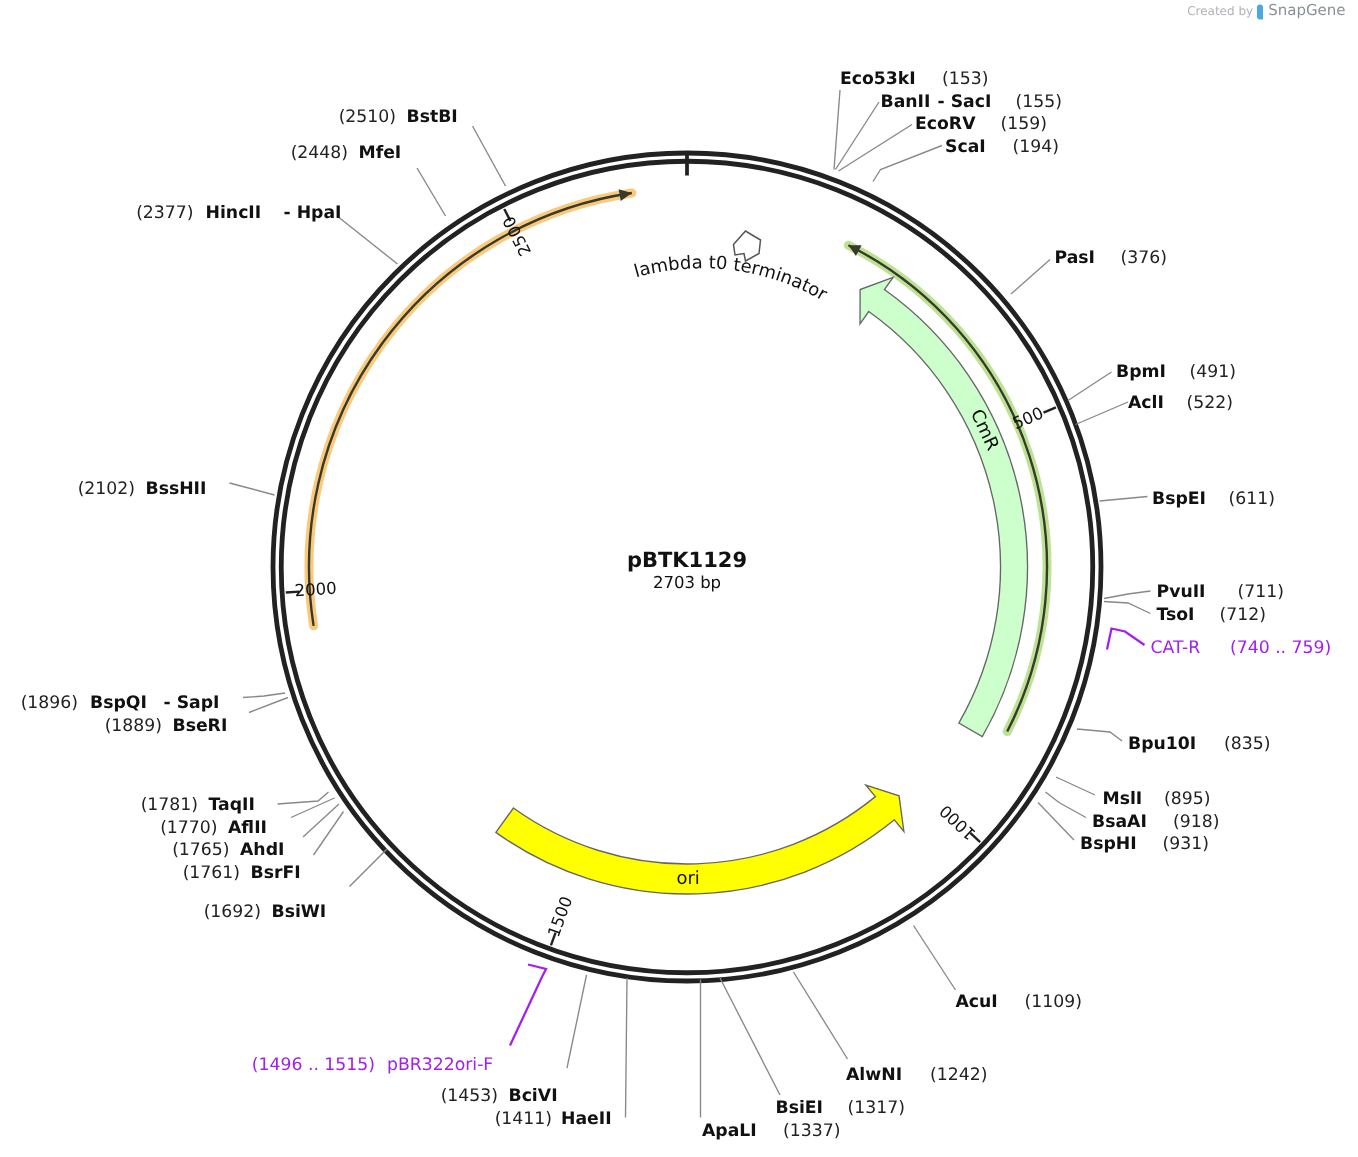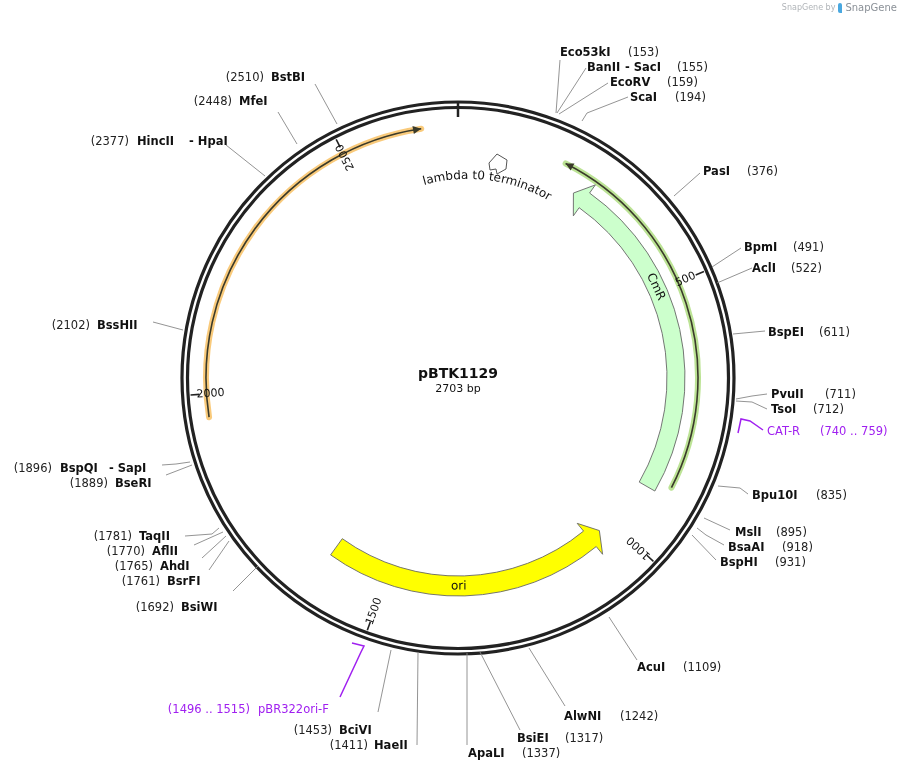--- a/index.html
+++ b/index.html
@@ -15,21 +15,21 @@
   .primer { font-size:11.5px; fill:#a020f0; }
   .tick-label { font-size:11px; fill:#111; }
   .feat-label { font-size:12px; fill:#111; }
   .title { font-weight:bold; font-size:14px; fill:#111; }
   .subtitle { font-size:11px; fill:#111; }
 </style>
 </head>
 <body>
 
 <div class="watermark">
-  <span>SnapGene by</span>
+  <span>Created by</span>
   <span class="logo"></span>
   <span class="brand">SnapGene</span>
 </div>
 
 <svg id="map" width="905" height="771" viewBox="0 0 905 771" xmlns="http://www.w3.org/2000/svg">
 
   <g>
     <circle cx="458" cy="378" r="276" fill="none" stroke="#222" stroke-width="3.2"></circle>
     <circle cx="458" cy="378" r="270.5" fill="none" stroke="#222" stroke-width="3.2"></circle>
     <line x1="458" y1="103" x2="458" y2="117" stroke="#222" stroke-width="2.5"></line>

